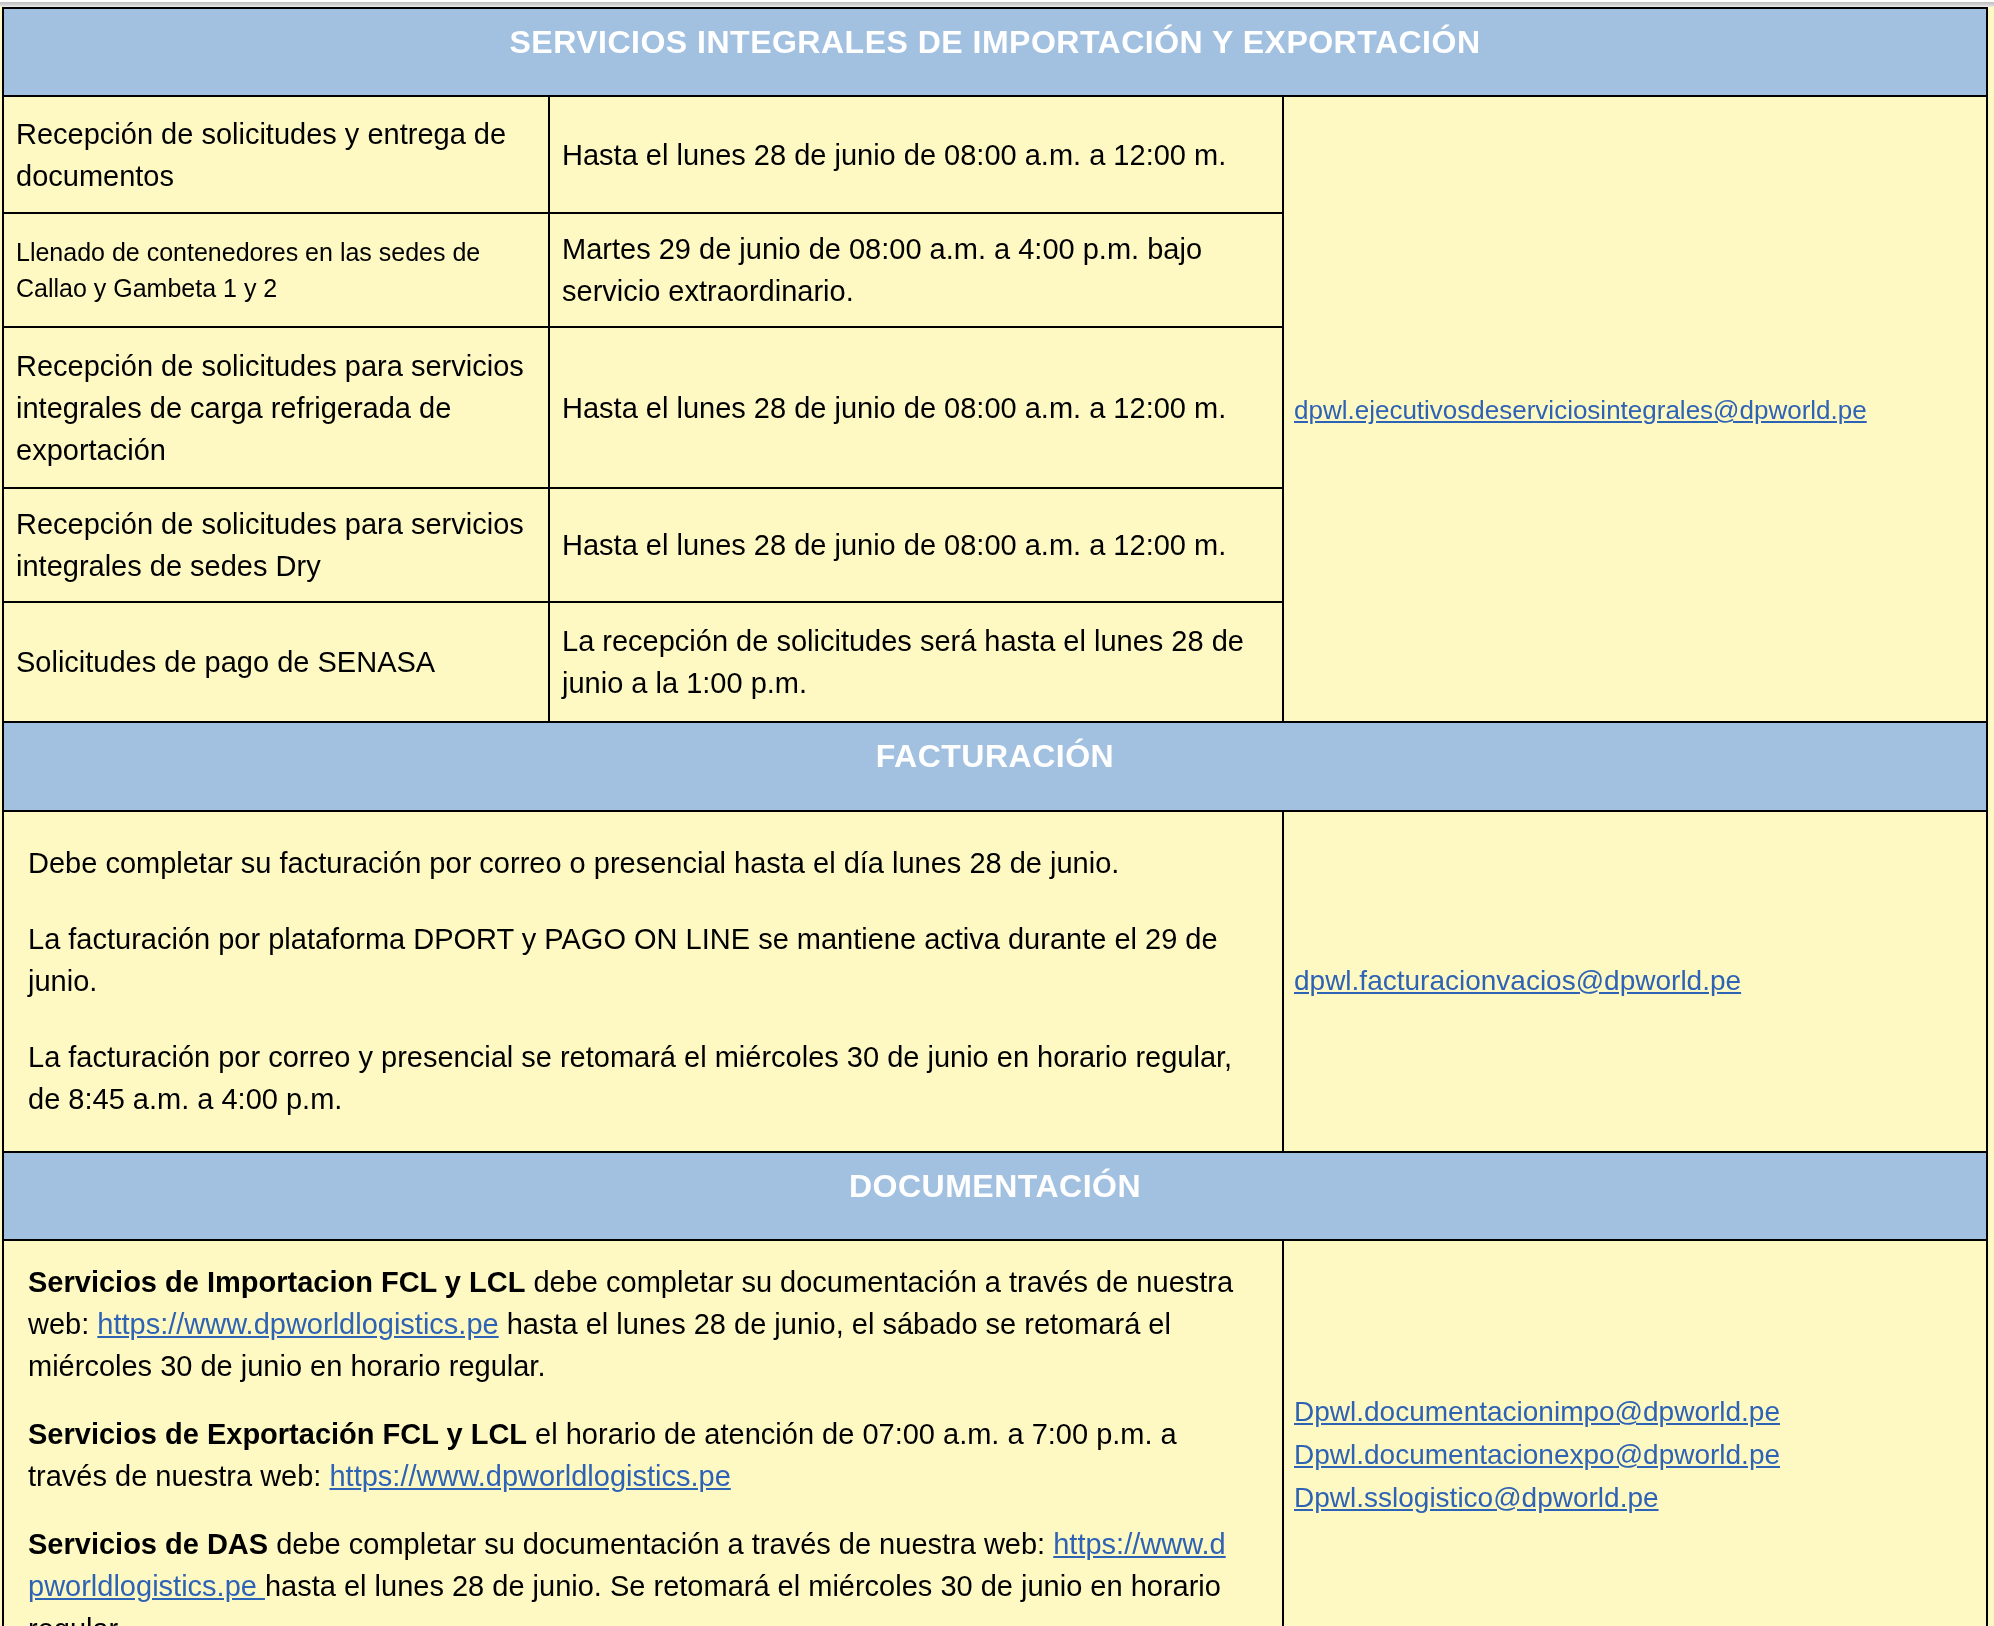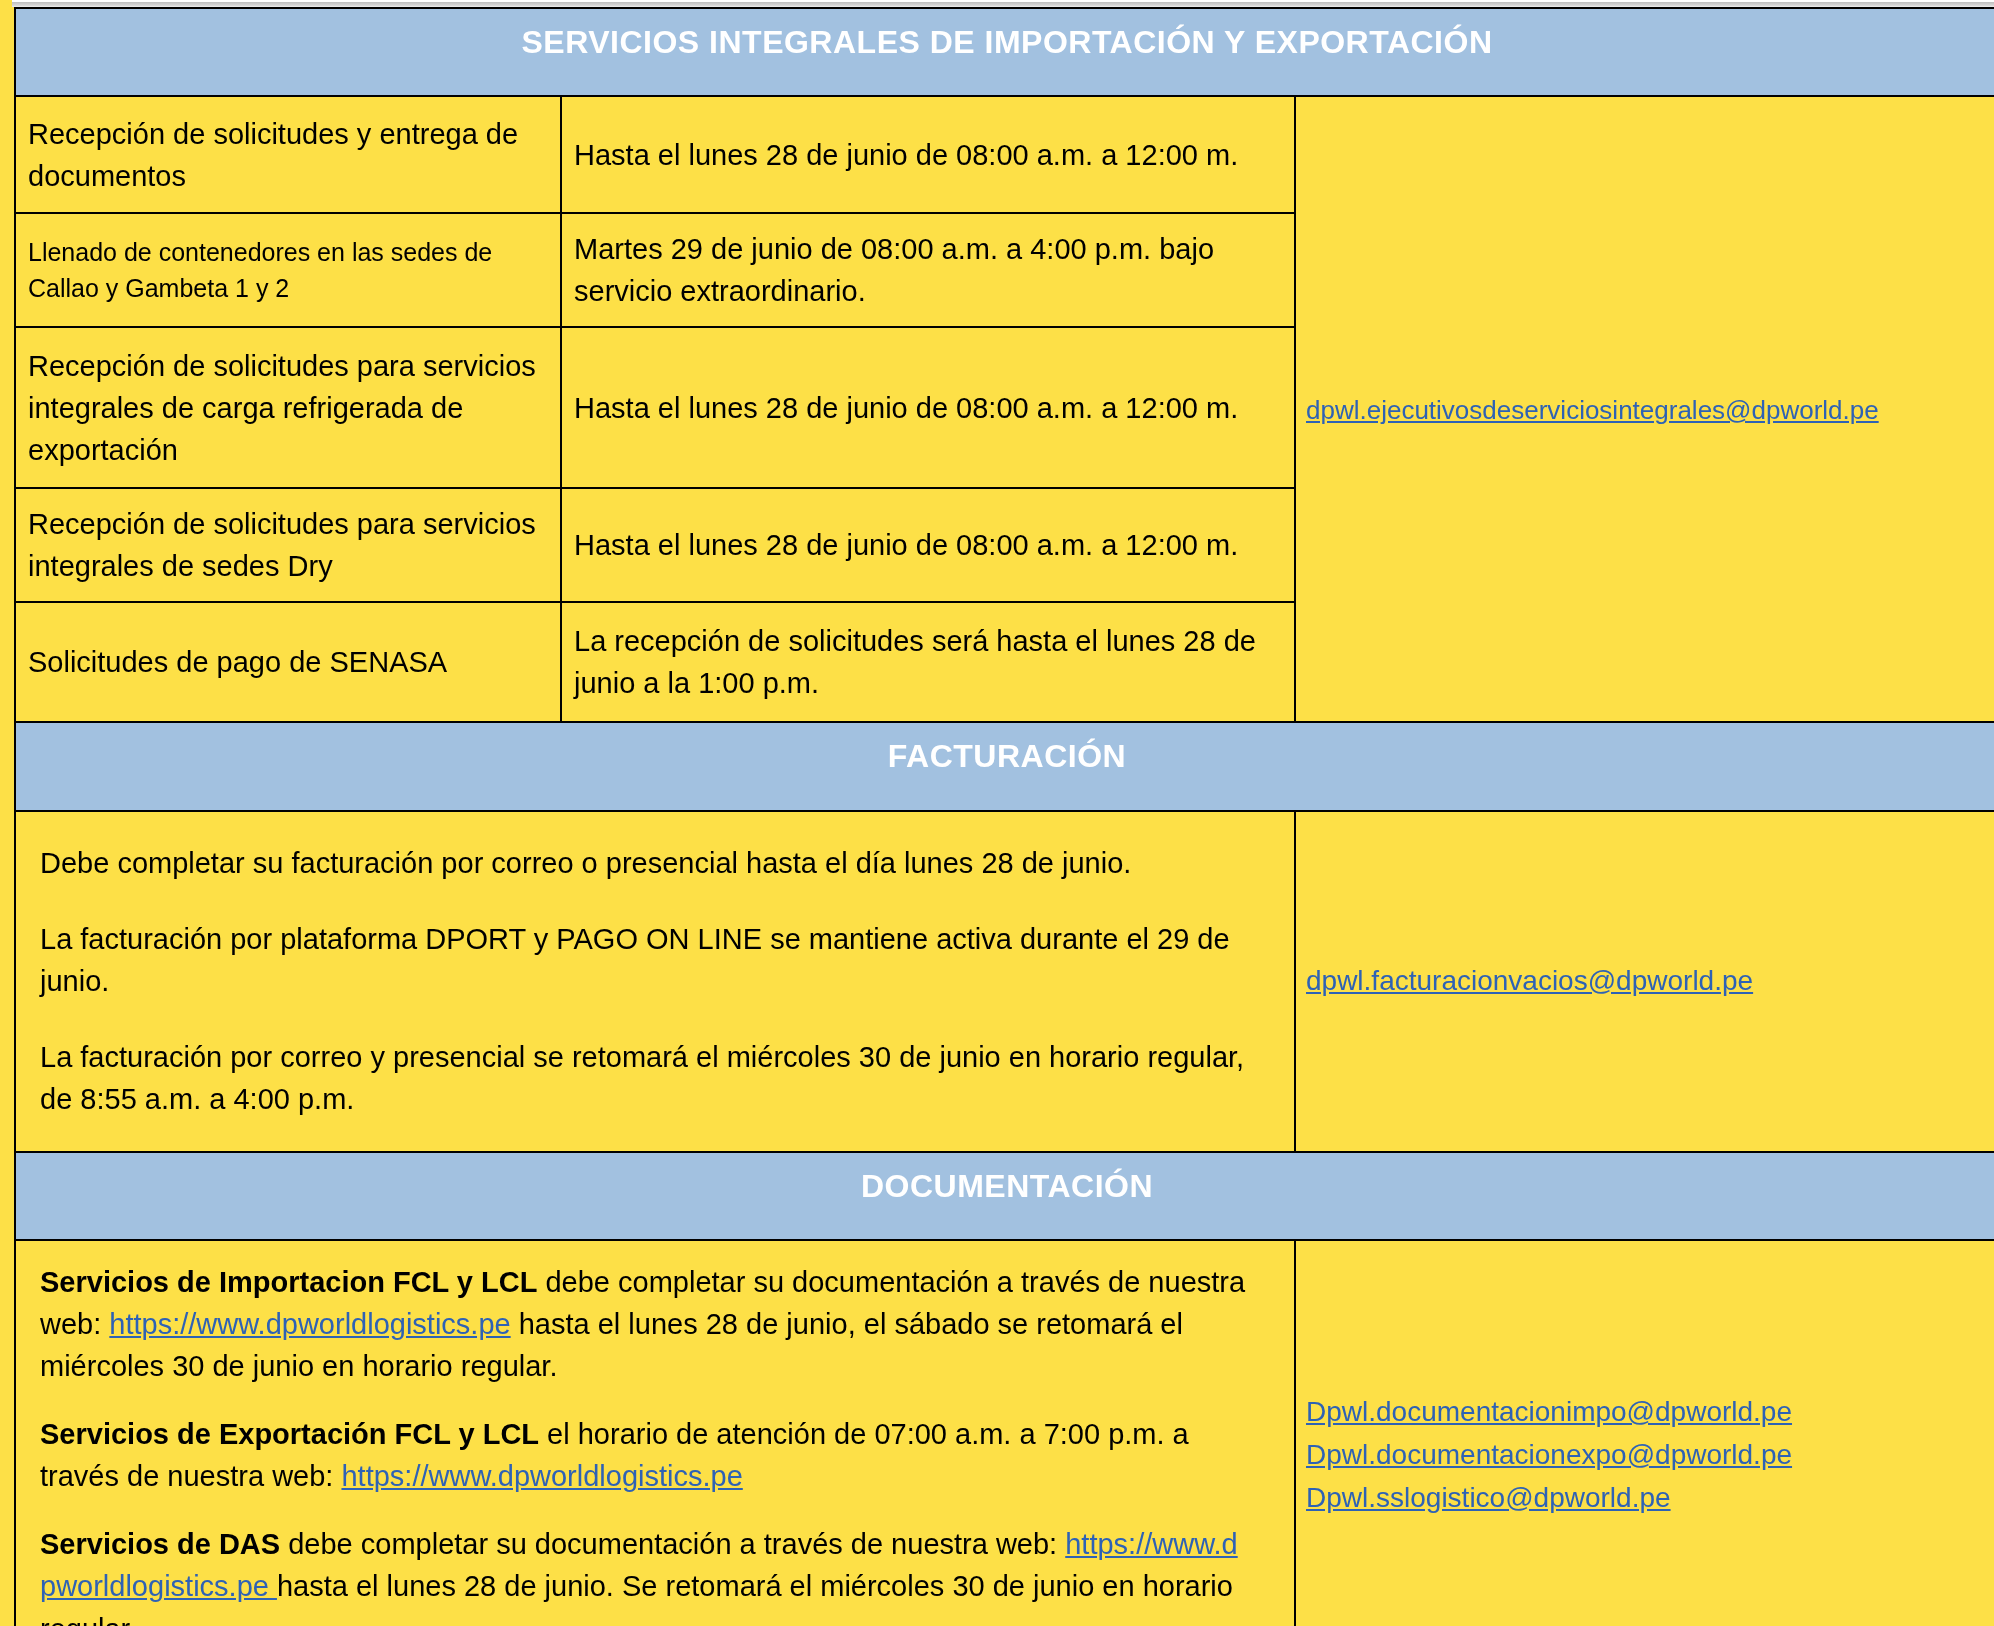--- a/index.html
+++ b/index.html
@@ -6,23 +6,22 @@
   html, body {
     background: #ffffff;
     width: 1994px;
     font-family: "Liberation Sans", "DejaVu Sans", sans-serif;
     color: #000000;
   }
   .page {
     position: relative;
     width: 1994px;
     height: 1626px;
-    background: #fde047;
+    background: #fef9c3;
     overflow: hidden;
-    padding-left: 12px;
   }
   .window-edge {
     width: 100%;
     height: 7px;
     background: linear-gradient(#ffffff 0%, #ffffff 25%, #bfbfbf 30%, #d6d6d6 75%, #eeeeee 100%);
   }
   table.sched {
     border-collapse: collapse;
     table-layout: fixed;
     width: 1984px;
@@ -123,21 +122,21 @@
     </tr>
 
     <tr class="h2-row">
       <td class="hdr" colspan="3">FACTURACIÓN</td>
     </tr>
 
     <tr class="rf">
       <td class="paracell" colspan="2">
         <p>Debe completar su facturación por correo o presencial hasta el día lunes 28 de junio.</p>
         <p>La facturación por plataforma DPORT y PAGO ON LINE se mantiene activa durante el 29 de junio.</p>
-        <p>La facturación por correo y presencial se retomará el miércoles 30 de junio en horario regular, de 8:55 a.m. a 4:00 p.m.</p>
+        <p>La facturación por correo y presencial se retomará el miércoles 30 de junio en horario regular, de 8:45 a.m. a 4:00 p.m.</p>
       </td>
       <td class="emailcell">
         <a class="link email-line">dpwl.facturacionvacios@dpworld.pe</a>
       </td>
     </tr>
 
     <tr class="h3-row">
       <td class="hdr" colspan="3">DOCUMENTACIÓN</td>
     </tr>
 

